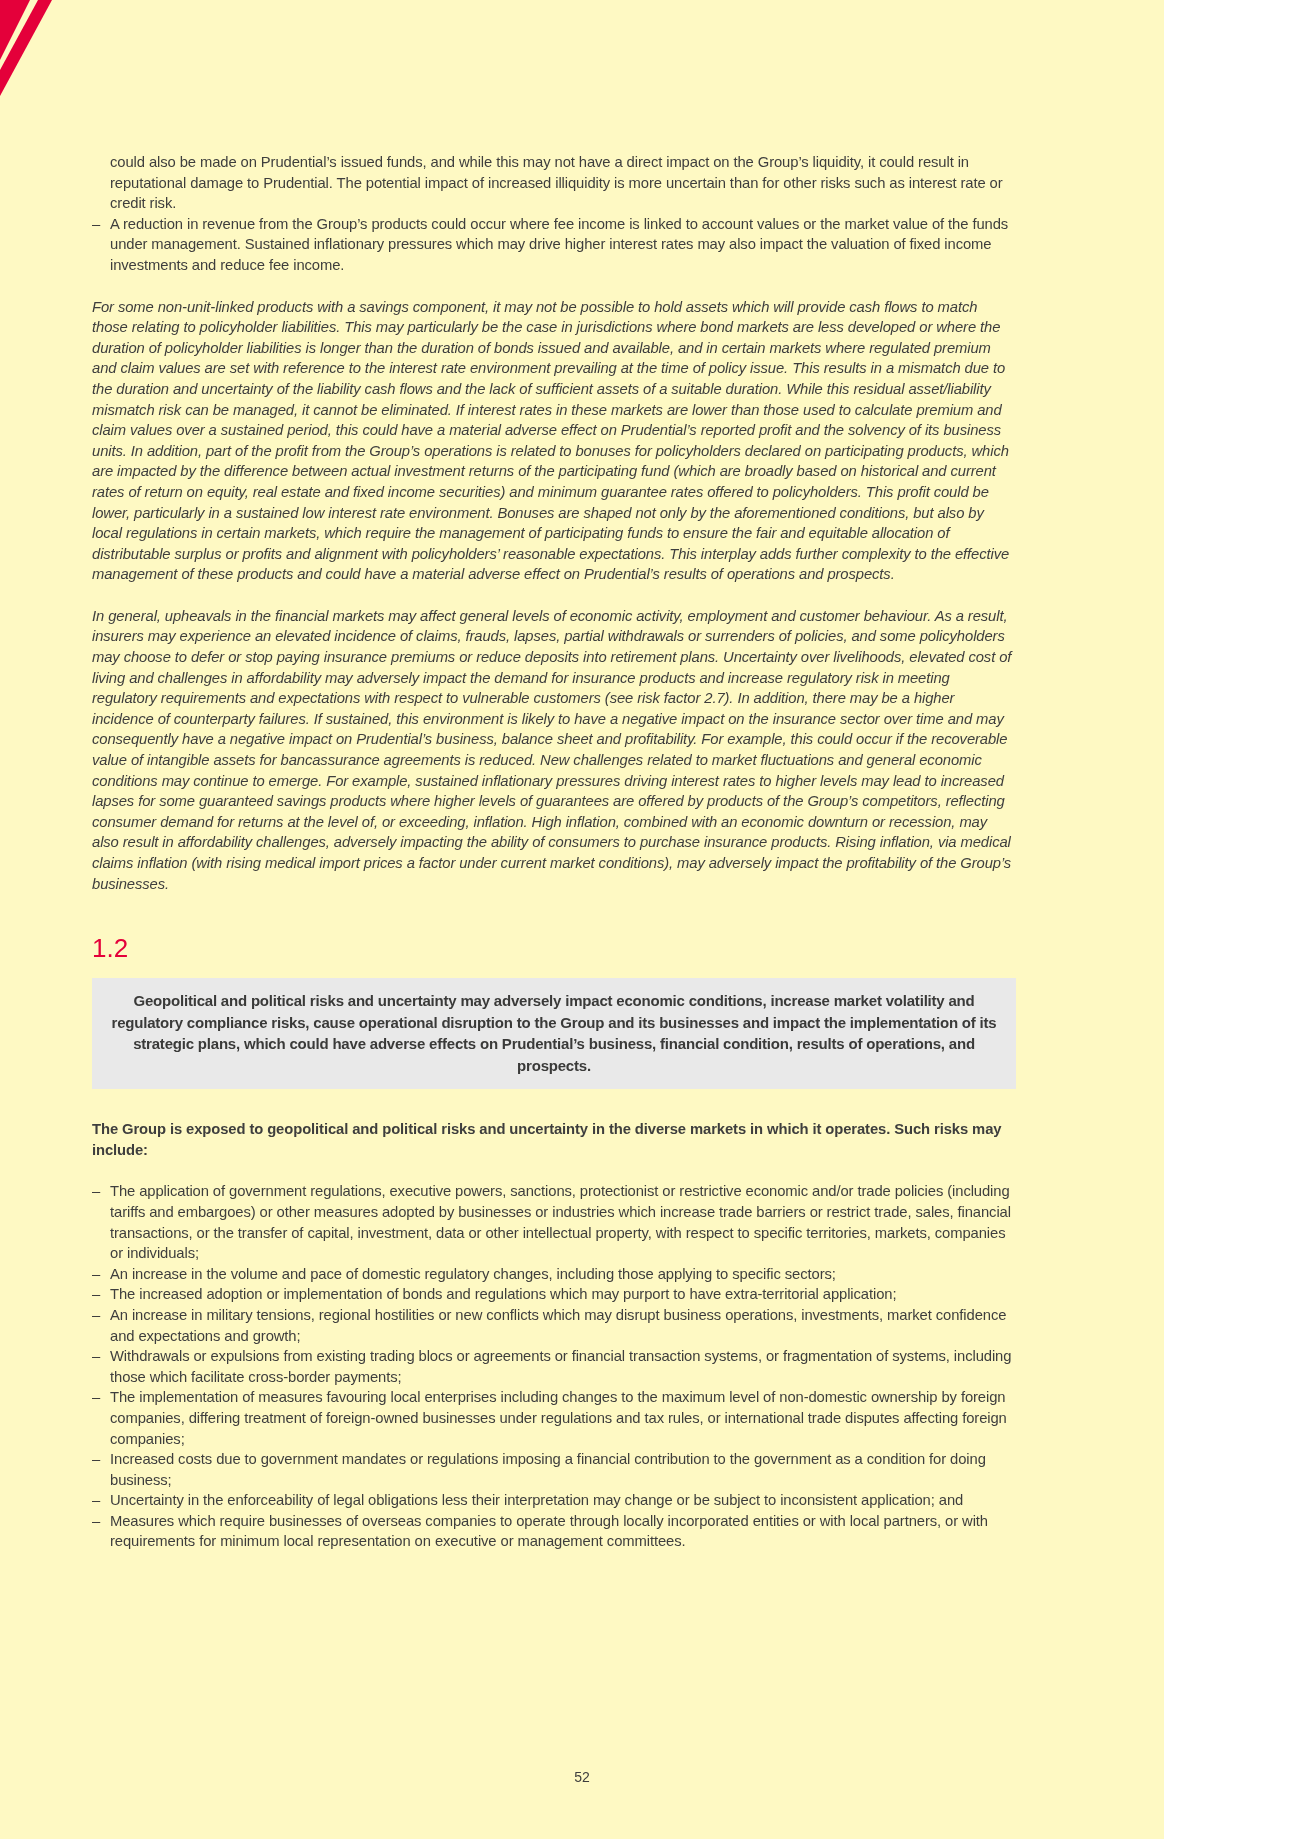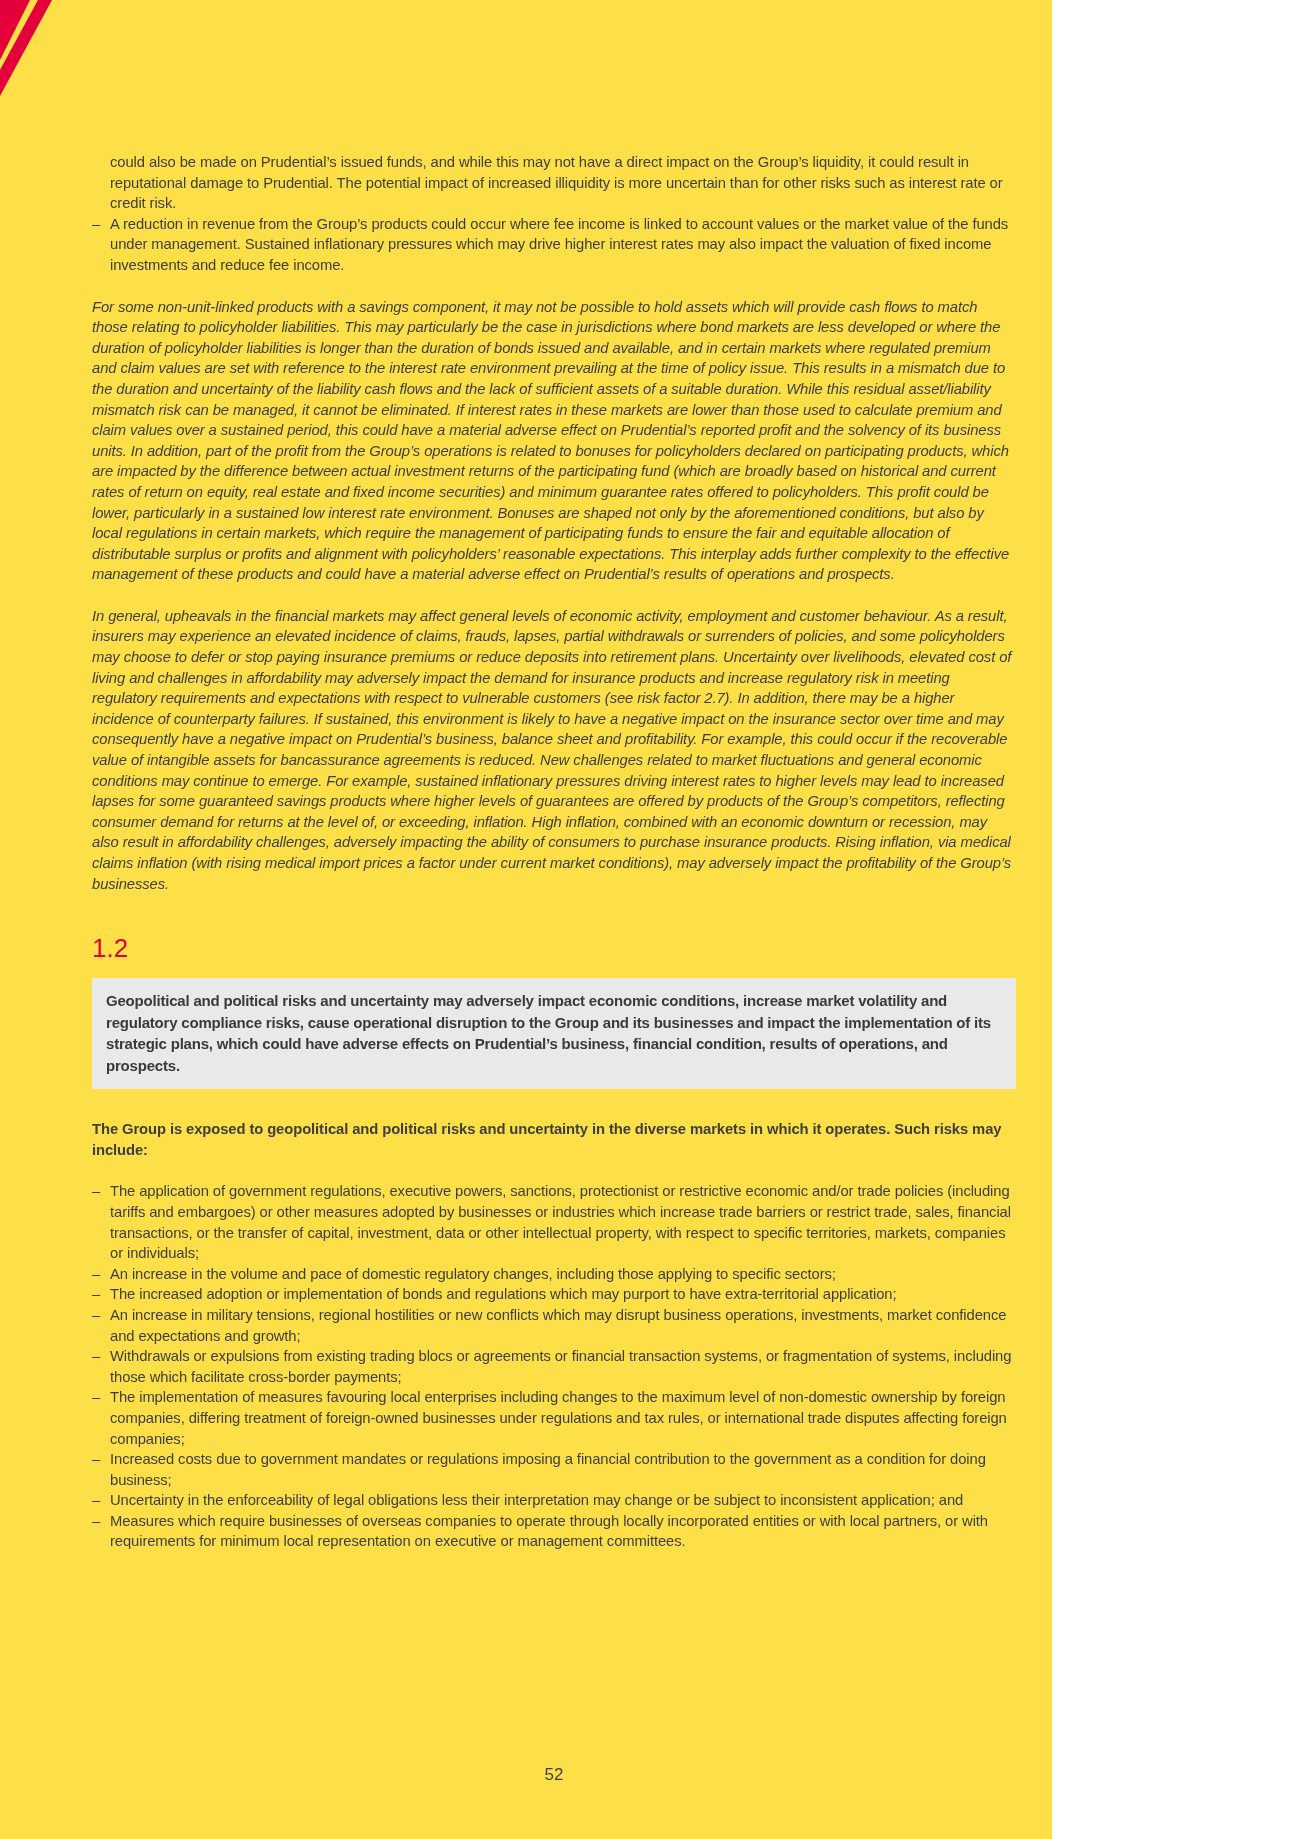--- a/index.html
+++ b/index.html
@@ -1,21 +1,21 @@
 <!DOCTYPE html>
 <html><head>
 <meta charset="utf-8">
 <style>
   * { box-sizing: border-box; }
   html, body { margin: 0; padding: 0; background: #ffffff; }
   .page {
     position: relative;
-    width: 1052px;
+    width: 1164px;
     height: 1839px;
-    background: #fde047;
+    background: #fef9c3;
     overflow: hidden;
     font-family: "Liberation Sans", sans-serif;
     color: #3e3e3d;
   }
   .corner-graphic {
     position: absolute;
     top: 0;
     left: 0;
   }
   .content {
@@ -43,40 +43,40 @@
     font-size: 26px;
     font-weight: 400;
     line-height: 36px;
     margin: 36px 0 12px 0;
     letter-spacing: 0;
   }
   .section-heading-box {
     background: #e9e9e9;
     padding: 12px 14px 13px 14px;
     margin: 0 0 30px 0;
+    text-align: center;
   }
   .section-heading-box p {
     margin: 0;
     font-weight: bold;
     font-size: 15px;
     line-height: 21.5px;
     color: #3a3a39;
     letter-spacing: -0.2px;
   }
   .lead-para { margin: 0 0 21px 0; font-weight: bold; }
   .footer {
     position: absolute;
     bottom: 54px;
     left: 0;
     width: 100%;
     text-align: center;
-    font-size: 17px;
+    font-size: 14px;
     color: #3e3e3d;
     font-family: "Liberation Sans", sans-serif;
-    margin-left: 28px;
   }
 </style>
 </head>
 <body>
 
 <div class="page">
 
   <svg class="corner-graphic" width="60" height="96" viewBox="0 0 60 96" aria-hidden="true">
     <path d="M0 0 H30 L0 60 Z" fill="#e4003a"></path>
     <path d="M38 0 H52 L0 96 V70 Z" fill="#e4003a"></path>

